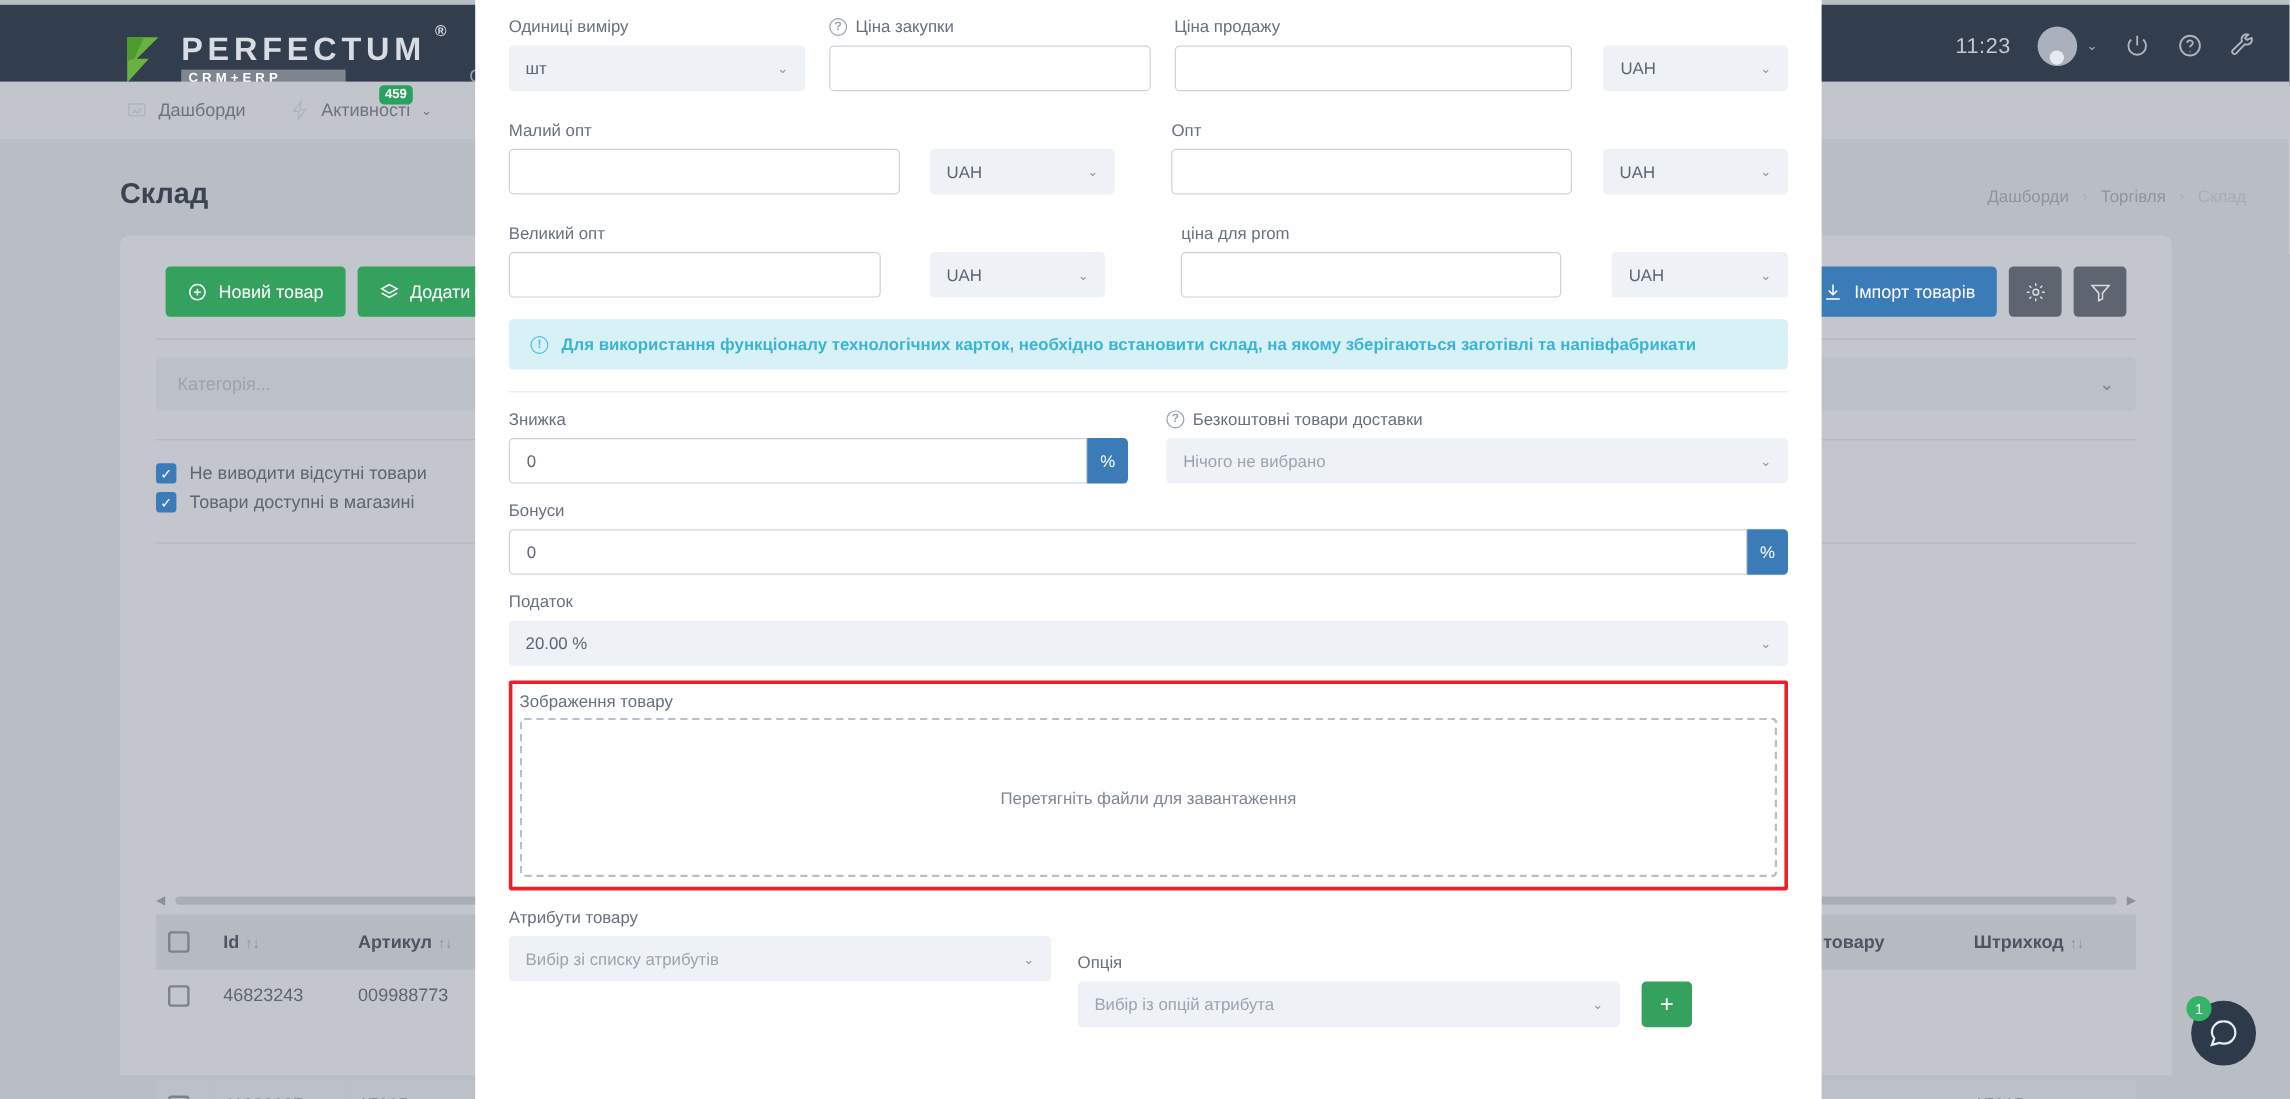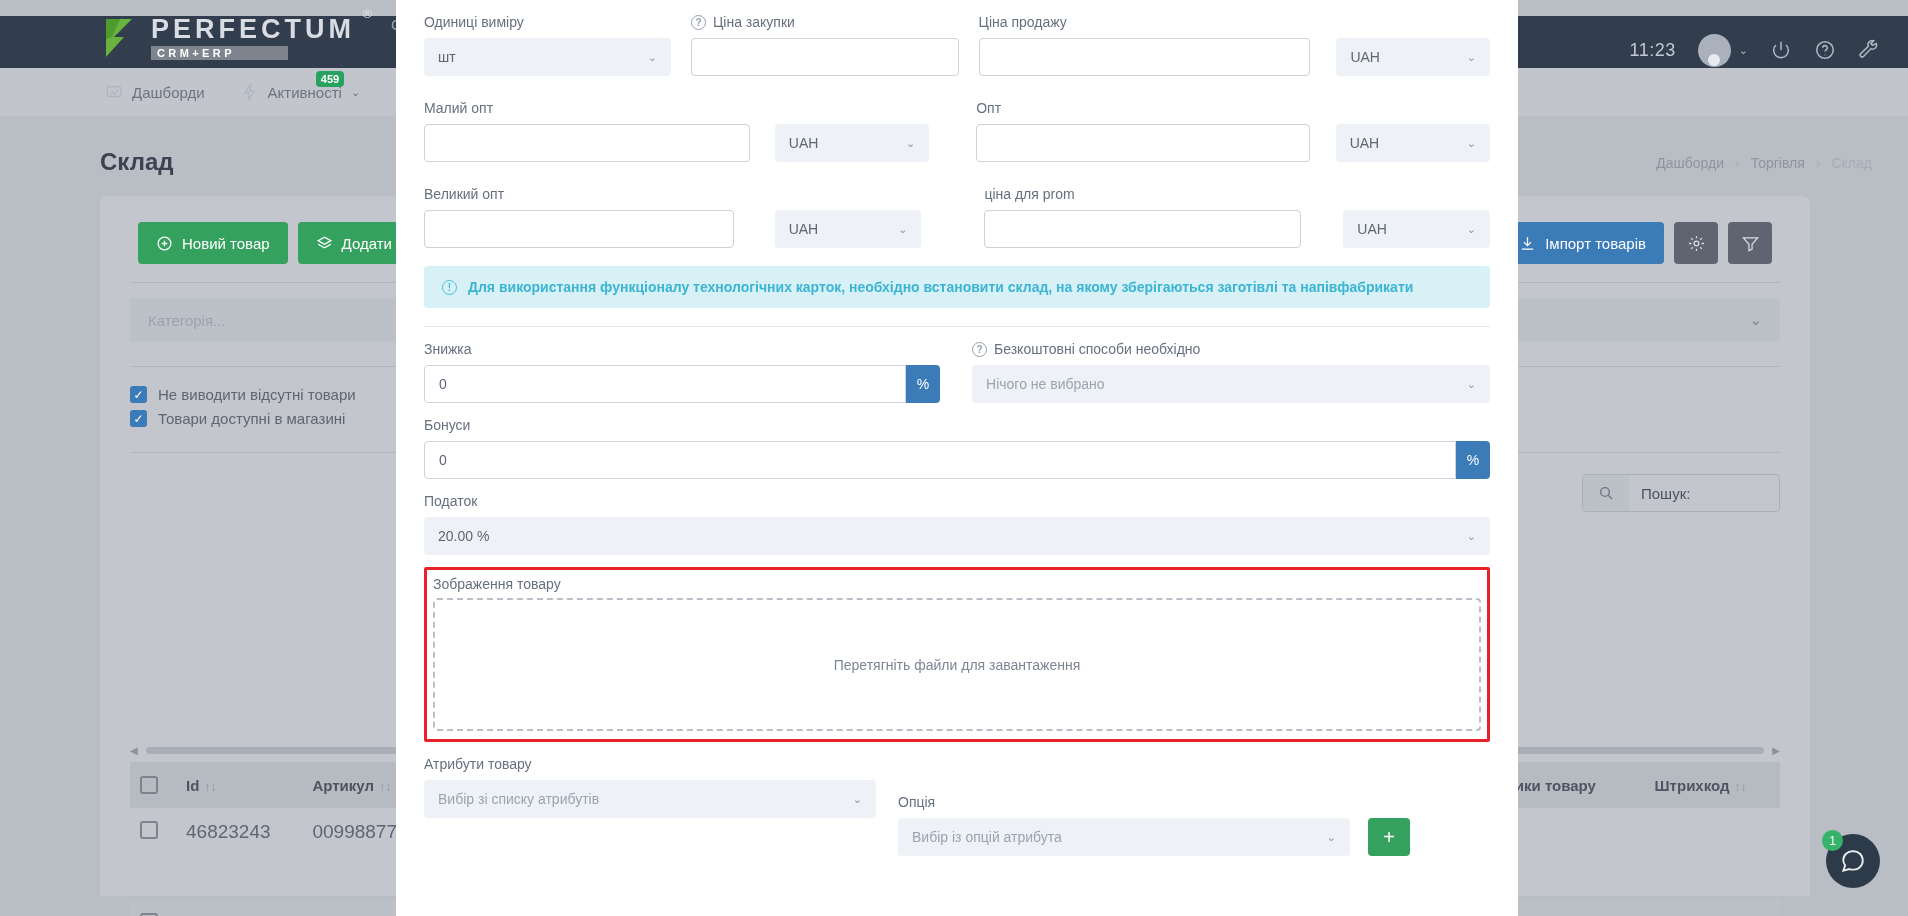--- a/index.html
+++ b/index.html
@@ -9,23 +9,23 @@
     background: #b9bdc4;
     position: relative;
     font-size: 14px;
     color: #4a5260;
   }
 
   
   #bg { position: absolute; inset: 0; background: #b9bdc4; }
 
   .topbar {
-    position: absolute; top: 16px; left: 0; width: 1908px; height: 68px;
+    position: absolute; top: 4px; left: 0; width: 1908px; height: 68px;
     background: #323d4e;
-    display: flex; align-items: flex-start;
+    display: flex; align-items: flex-end;
   }
   .logo-wrap { display: flex; align-items: center; margin-left: 100px; }
   .logo-mark { width: 38px; height: 42px; position: relative; margin-right: 13px; }
   .logo-text { display: flex; flex-direction: column; }
   .logo-main {
     font-size: 27px; letter-spacing: 4px; font-weight: bold; color: #d9dde3;
     line-height: 1.0; position: relative;
   }
   .logo-reg { position: absolute; top: -9px; right: -17px; font-size: 13px; letter-spacing: 0; }
   .logo-sub {
@@ -118,21 +118,21 @@
   .hscroll { position: absolute; top: 548px; left: 30px; right: 30px; height: 12px;
     display: flex; align-items: center; }
   .hscroll-track { flex: 1; height: 7px; background: #a9aeb6; border-radius: 4px; margin: 0 8px; }
   .arr { color: #8b9199; font-size: 10px; }
 
   table.grid { position: absolute; top: 566px; left: 30px; right: 30px; border-collapse: collapse; width: calc(100% - 60px); }
   table.grid th {
     background: #b6bbc2; color: #4d5563; font-size: 15px; font-weight: bold;
     text-align: left; padding: 13px 10px; height: 46px; white-space: nowrap;
   }
-  table.grid td { color: #5e6573; font-size: 19px; padding: 13px 10px; vertical-align: top; }
+  table.grid td { color: #5e6573; font-size: 15px; padding: 13px 10px; vertical-align: top; }
   tr.row-alt td { background: #bcc0c7; }
   tr.row-tall td { height: 92px; }
   .sort-ic { color: #8e949d; font-size: 12px; margin-left: 5px; }
   .cbx-empty { width: 18px; height: 18px; border: 2px solid #7d838d; border-radius: 3px; display:block; }
 
   .chat-fab {
     position: absolute; right: 28px; bottom: 28px; width: 54px; height: 54px;
     border-radius: 50%; background: #2d3a4a; display: flex; align-items: center; justify-content: center;
   }
   .chat-badge {
@@ -331,29 +331,20 @@
       </div>
       <div class="chk-row">
         <span class="chk">✓</span>
         <span>Товари доступні в магазині</span>
       </div>
     </div>
 
     <div class="divider" style="top:256px;"></div>
 
 
-    <div class="search-box">
-      <div class="search-btn">
-        <svg width="16" height="16" viewBox="0 0 24 24" fill="none" stroke="#6d7480" stroke-width="2">
-            <circle cx="10.5" cy="10.5" r="6.5"></circle>
-            <path d="M15.5 15.5L21 21"></path>
-          </svg>
-      </div>
-      <div class="search-inp">Пошук:</div>
-    </div>
 
     <div class="hscroll">
       <span class="arr">◀</span>
       <div class="hscroll-track"></div>
       <span class="arr">▶</span>
     </div>
 
     <table class="grid">
       <thead>
         <tr>
@@ -507,21 +498,21 @@
         <div style="display:flex;">
           <div class="inp" style="flex:1;border-radius:4px 0 0 4px;">
             <span>0</span>
           </div>
           <div class="pct-btn">%</div>
         </div>
       </div>
       <div class="fgroup" style="width:534px;margin-left:32px;">
         <div class="flabel">
           <span class="qmark">?</span>
-          <span>Безкоштовні способи необхідно</span>
+          <span>Безкоштовні товари доставки</span>
         </div>
         <div class="sel">
           <span class="ph">Нічого не вибрано</span>
           <span class="chev">⌄</span>
         </div>
       </div>
     </div>
 
     <div class="fgroup" style="margin-top:10px;">
       <div class="flabel">Бонуси</div>

